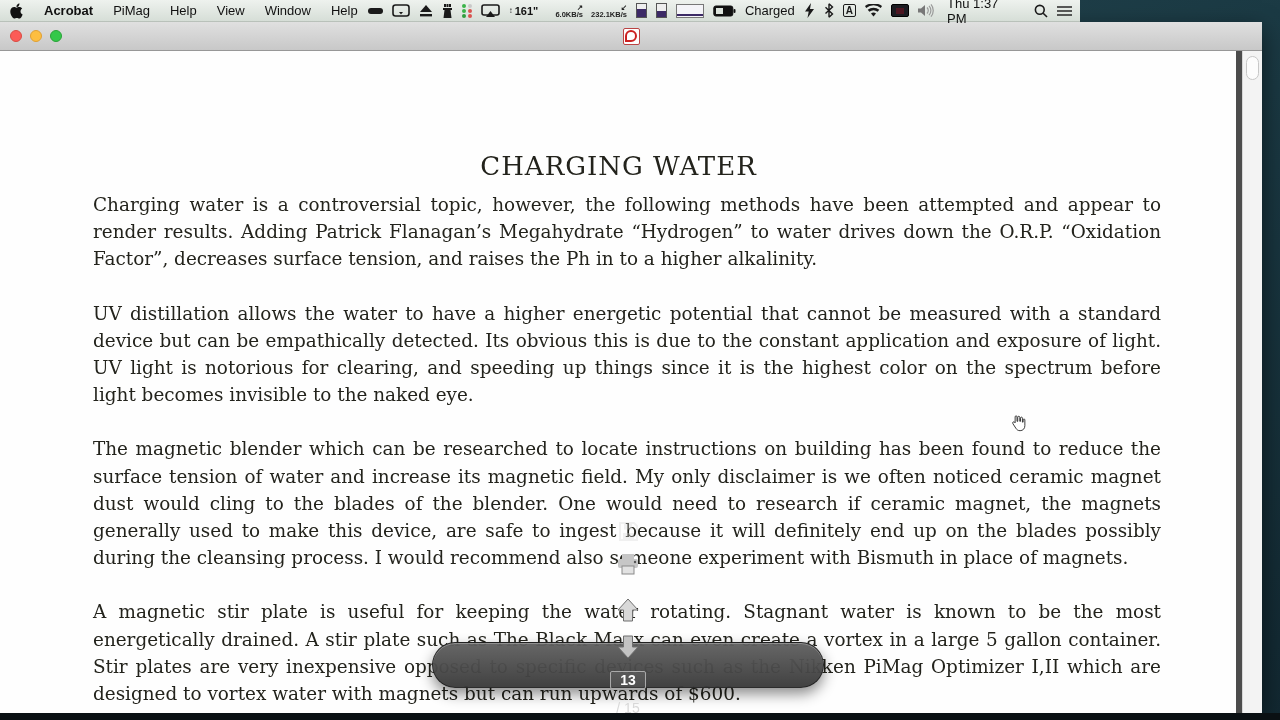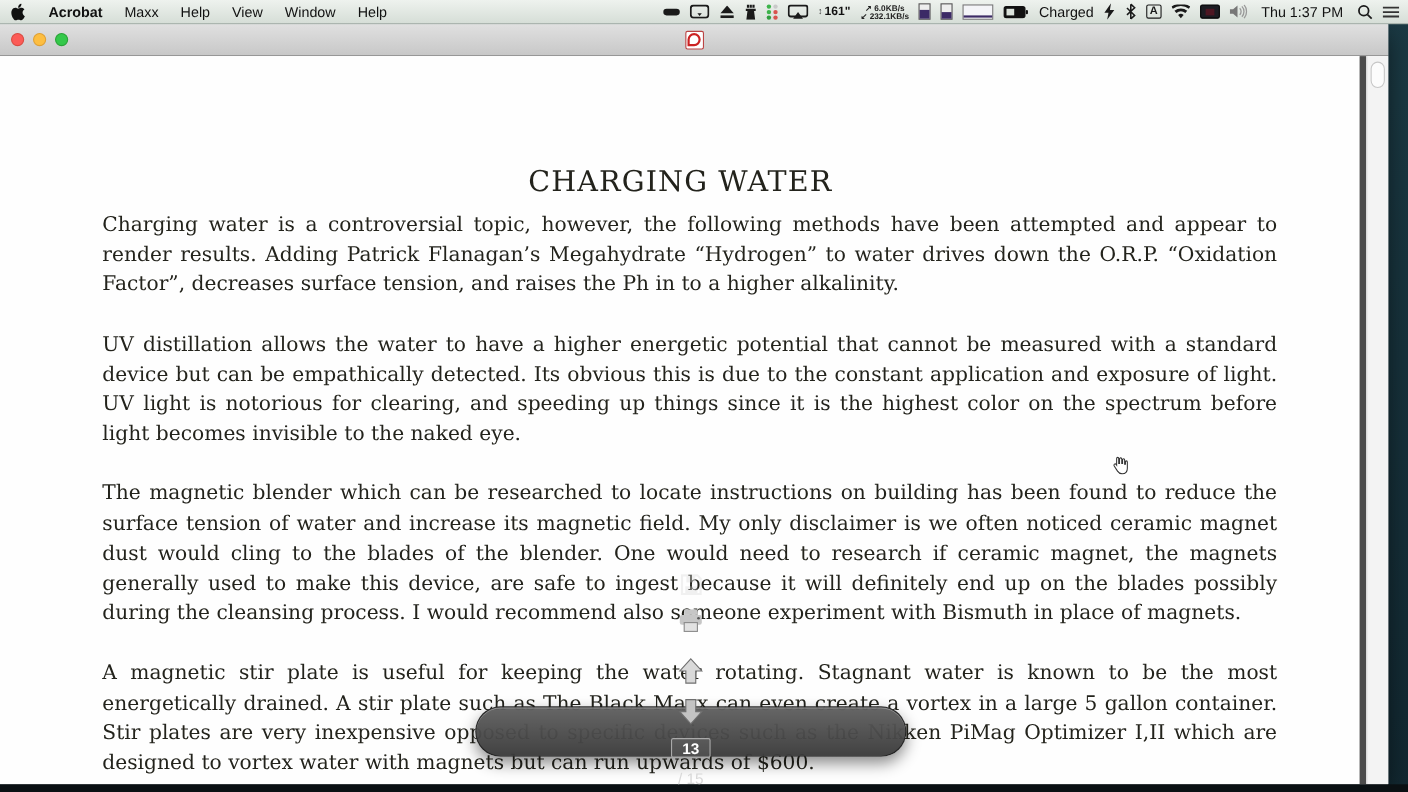--- a/index.html
+++ b/index.html
@@ -3,29 +3,29 @@
 <meta charset="utf-8">
 <style>
   html,body{margin:0;padding:0;}
   body{width:1280px;height:720px;overflow:hidden;background:#0d1418;
        font-family:"Liberation Sans",sans-serif;-webkit-font-smoothing:antialiased;}
   .desktop{position:relative;width:1280px;height:720px;
            background:linear-gradient(160deg,#2a4b55 0%,#1b3a44 40%,#122831 100%);}
   .bottom-strip{position:absolute;left:0;bottom:0;width:1280px;height:7px;background:#0a1013;}
 
   
-  .menubar{position:absolute;top:0;left:0;width:1280px;height:22px;
+  .menubar{position:absolute;top:0;left:0;width:1080px;height:22px;
            background:linear-gradient(#eef2ee,#d6ded7);display:flex;align-items:center;
            font-size:13px;color:#111;border-bottom:1px solid #b9c1ba;box-sizing:border-box;z-index:50;}
   .menubar .left{display:flex;align-items:center;gap:0;}
   .menubar .menu-item{padding:0 10px;height:22px;display:flex;align-items:center;}
   .menubar .appname{font-weight:bold;}
   .menubar .right{margin-left:auto;display:flex;align-items:center;gap:9px;padding-right:8px;}
   .mb-ic{display:flex;align-items:center;justify-content:center;height:22px;}
-  .tiny2{display:flex;flex-direction:column;justify-content:center;line-height:7px;
+  .tiny2{display:flex;flex-direction:row;justify-content:center;line-height:7px;
          font-size:7.5px;font-weight:bold;color:#222;text-align:right;}
   .clock{font-size:13px;padding:0 4px;}
   .gauge{width:9px;height:13px;border:1px solid #555;background:#eee;position:relative;}
   .gauge i{position:absolute;bottom:0;left:0;right:0;background:#3c2a66;display:block;}
   .dotcol{display:flex;flex-direction:column;gap:1px;}
   .dotcol b{width:4px;height:4px;border-radius:50%;display:block;}
   .sparkline{width:26px;height:12px;background:#f4f4f8;border:1px solid #777;position:relative;}
   .sparkline i{position:absolute;left:0;right:0;bottom:1px;height:2px;background:#3c2a66;display:block;}
   .kbdbox{font-size:10px;font-weight:bold;color:#1a1a1a;border:1.5px solid #1a1a1a;
           border-radius:2px;padding:0 2px;line-height:11px;}
@@ -98,21 +98,21 @@
 
   <div class="menubar">
     <div class="left">
       <div class="menu-item">
         <svg width="14" height="16" viewBox="0 0 14 16" fill="#111">
           <path d="M10.5 8.6c0-2 1.6-2.9 1.7-3-.9-1.3-2.3-1.5-2.8-1.5-1.2-.1-2.3.7-2.9.7-.6 0-1.5-.7-2.5-.7-1.3 0-2.5.8-3.1 1.9-1.3 2.3-.3 5.7 1 7.6.6.9 1.4 2 2.4 1.9 1-.1 1.3-.6 2.5-.6 1.2 0 1.5.6 2.5.6 1 0 1.7-.9 2.3-1.8.7-1 1-2 1-2.1-.1 0-2-.8-2.1-3z"></path>
           <path d="M8.7 2.9c.5-.7.9-1.6.8-2.5-.8 0-1.7.5-2.2 1.2-.5.6-.9 1.5-.8 2.4.9.1 1.7-.4 2.2-1.1z"></path>
         </svg>
       </div>
       <div class="menu-item appname">Acrobat</div>
-      <div class="menu-item">Maxx</div>
+      <div class="menu-item">PiMag</div>
       <div class="menu-item">Help</div>
       <div class="menu-item">View</div>
       <div class="menu-item">Window</div>
       <div class="menu-item">Help</div>
     </div>
 
     <div class="right">
       <div class="mb-ic">
           <span class="dash-ic"></span>
         </div>

